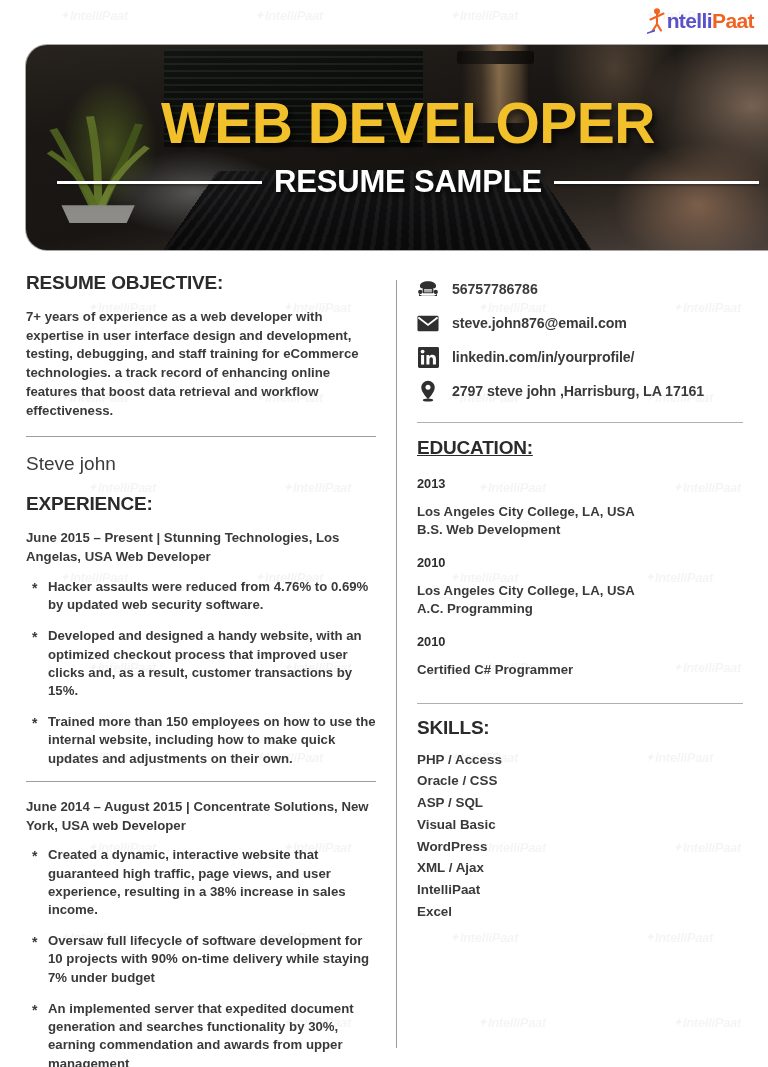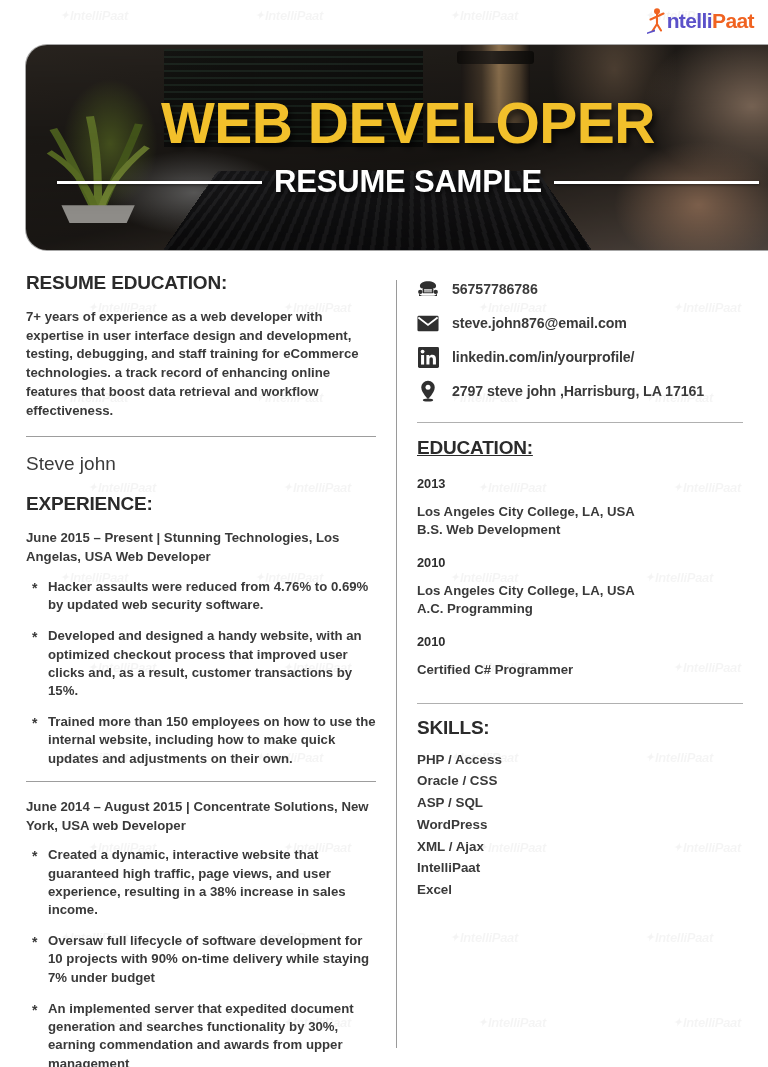--- a/index.html
+++ b/index.html
@@ -411,21 +411,21 @@
       </div>
     </div>
   </div>
 
   <div class="content">
 
     <div class="v-divider"></div>
 
     <div class="col-left">
 
-      <h2 class="sec-head">RESUME EDUCATION:</h2>
+      <h2 class="sec-head">RESUME OBJECTIVE:</h2>
 
       <p class="body-text" style="margin-top:14px;">7+ years of experience as a web developer with expertise in user interface design and development, testing, debugging, and staff training for eCommerce technologies. a track record of enhancing online features that boost data retrieval and workflow effectiveness.</p>
 
       <hr class="hr" style="margin-top:16px;">
 
       <div class="person-name" style="margin-top:16px;">Steve john</div>
 
       <h2 class="sec-head" style="margin-top:18px;">EXPERIENCE:</h2>
 
       <div style="margin-top:14px;">
@@ -526,20 +526,21 @@
       </div>
 
       <hr class="hr thin" style="margin-top:24px;">
 
       <h2 class="sec-head" style="margin-top:13px;">SKILLS:</h2>
 
       <div style="margin-top:10px;">
         <div class="skill-item">PHP / Access</div>
         <div class="skill-item">Oracle / CSS</div>
         <div class="skill-item">ASP / SQL</div>
+        <div class="skill-item">Visual Basic</div>
         <div class="skill-item">WordPress</div>
         <div class="skill-item">XML / Ajax</div>
         <div class="skill-item">IntelliPaat</div>
         <div class="skill-item">Excel</div>
       </div>
 
     </div>
   </div>
 </div>
 

